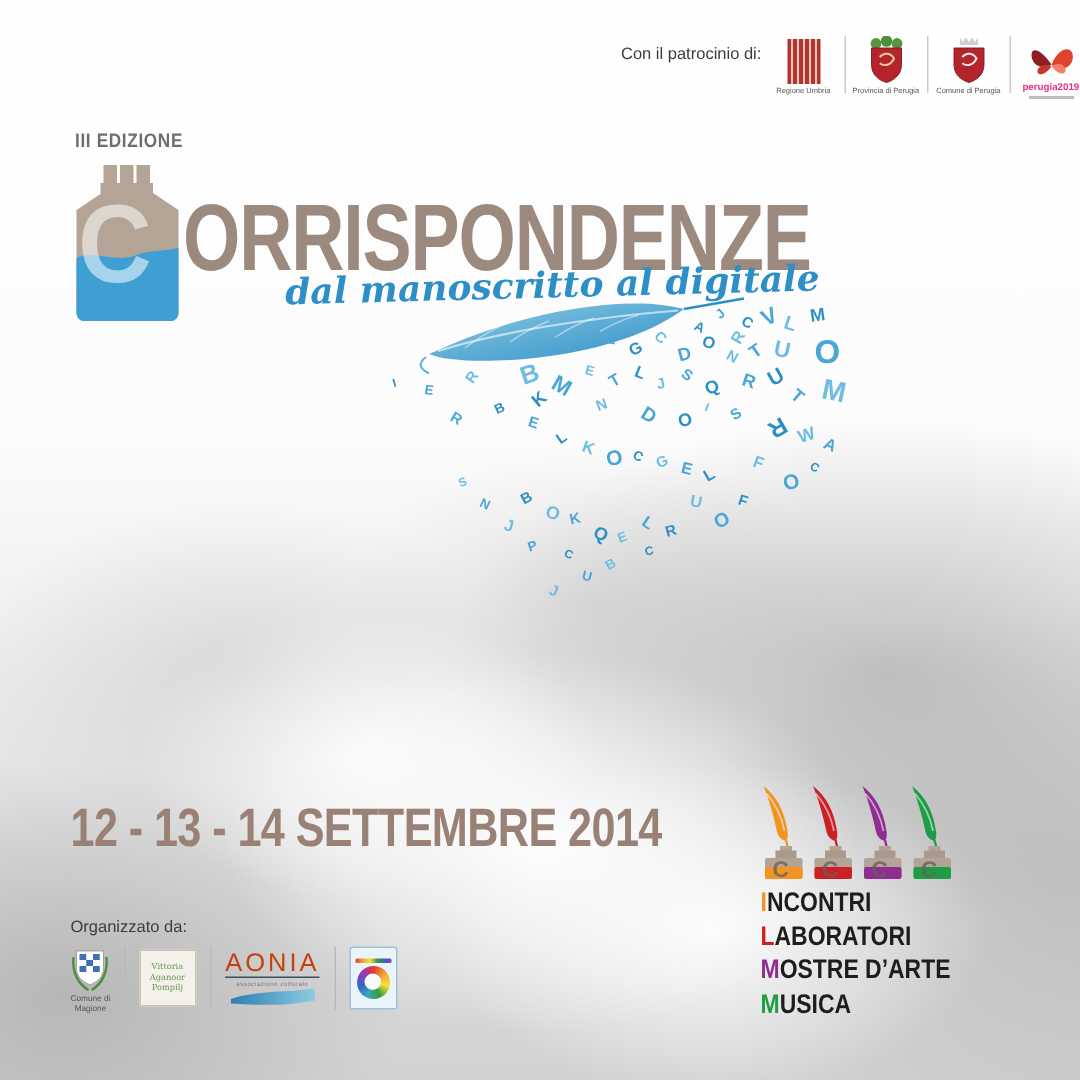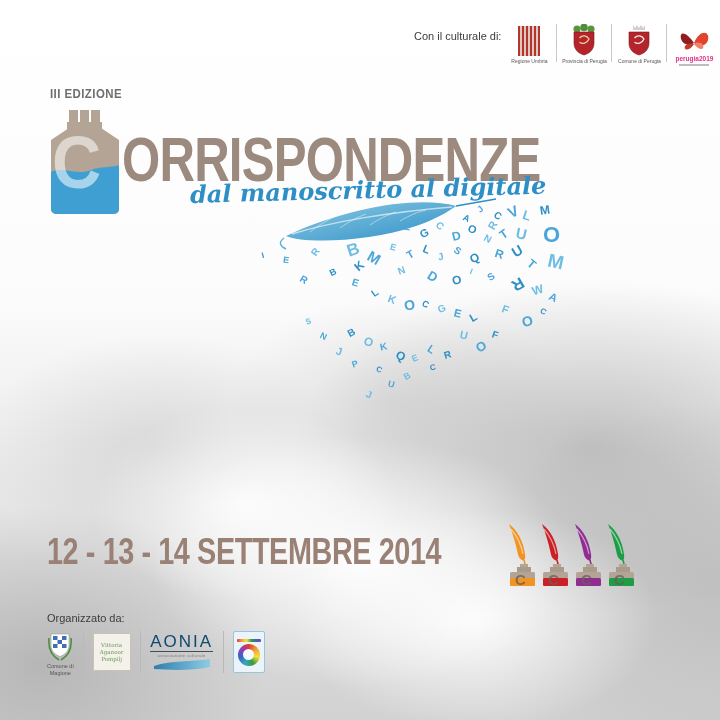--- a/index.html
+++ b/index.html
@@ -54,21 +54,21 @@
   
   .org-label{position:absolute;left:47px;top:612px;font-size:11px;color:#3c3c3c;}
   .org-row{position:absolute;left:47px;top:628px;display:flex;align-items:center;gap:9px;}
   .org-item{display:flex;flex-direction:column;align-items:center;}
   .osep{width:1px;height:42px;background:#b9b9b9;}
   .crest-caption{font-size:5.5px;color:#555;text-align:center;line-height:1.2;margin-top:1px;}
   .vap{width:36px;height:36px;background:#f4f1ea;border:1px solid #cbc2b4;display:flex;
     flex-direction:column;align-items:center;justify-content:center;gap:1px;}
   .vap span{font-family:"DejaVu Serif",serif;font-size:5.5px;color:#6a9a57;line-height:1.1;}
   .aonia{display:flex;flex-direction:column;align-items:center;width:64px;}
-  .aonia-name{font-size:17px;color:#0c4a6e;letter-spacing:2px;line-height:1;
+  .aonia-name{font-size:17px;color:#c2410c;letter-spacing:2px;line-height:1;
     border-bottom:1px solid #3d4f5c;padding-bottom:1px;}
   .aonia-sub{font-size:4px;color:#777;letter-spacing:.4px;margin-top:1px;}
   .emblem{width:30px;height:40px;background:#eaf4fa;border:1px solid #9cc3d8;border-radius:2px;
     display:flex;flex-direction:column;align-items:center;justify-content:center;gap:2px;}
   .emblem .dots{width:24px;height:3px;border-radius:1px;
     background:linear-gradient(90deg,#e23b2e,#f2a13c,#f5e13a,#3a9a3f,#3566c0,#8e3bc0);}
   .emblem .ring{width:22px;height:22px;border-radius:50%;
     background:conic-gradient(#e23b2e,#f2a13c,#f5e13a,#3a9a3f,#35a6c0,#3566c0,#8e3bc0,#e23b2e);
     display:flex;align-items:center;justify-content:center;}
   .emblem .ring i{width:11px;height:11px;border-radius:50%;background:#f3fbff;display:block;}
@@ -78,21 +78,21 @@
   .pl{font-size:18px;font-weight:bold;color:#1d1d1b;line-height:22.5px;letter-spacing:0;
     transform:scaleX(.85);transform-origin:left;white-space:nowrap;}
 </style>
 </head>
 <body>
 
 <div class="poster">
   <div class="sky"></div>
 
   <div class="patronage">
-    <div class="patronage-label">Con il culturale di:</div>
+    <div class="patronage-label">Con il patrocinio di:</div>
     <div class="plogos">
       <div class="plogo">
         <div class="art">
             <div class="stripes"></div>
           </div>
         <div class="pcaption">Regione Umbria</div>
       </div>
       <div class="psep"></div>
       <div class="plogo">
         <div class="art">
@@ -325,13 +325,19 @@
           <path d="M3,1 C11,7 17,17 19,31 C19.5,34.5 19,36.5 18,37.5 C16,37.5 13,35.5 12,31.5 C9.5,20 6.5,9.5 3,1 Z" fill="#1f9d46"></path>
           <path d="M5,6 C11,13 15,21 17,31" stroke="rgba(255,255,255,.55)" stroke-width="1.2" fill="none"></path>
           <path d="M18,37 L19.5,43" stroke="#1f9d46" stroke-width="1.5"></path>
           <rect x="14" y="41" width="8" height="5" fill="#b3a496"></rect>
           <rect x="11" y="44" width="14" height="5" fill="#a99a8c"></rect>
           <rect x="4" y="49" width="25" height="14" rx="1.5" fill="#b3a496"></rect>
           <rect x="4" y="55" width="25" height="8" rx="1.5" fill="#1f9d46"></rect>
           <text x="9" y="61.5" font-family="Liberation Sans, sans-serif" font-size="15" font-weight="bold" fill="rgba(105,95,88,.78)">C</text>
         </svg></div>
     </div>
+  <div class="program-list">
+      <div class="pl"><span style="color: rgb(242, 148, 34);">I</span><span>NCONTRI</span></div>
+      <div class="pl"><span style="color: rgb(203, 32, 38);">L</span><span>ABORATORI</span></div>
+      <div class="pl"><span style="color: rgb(143, 45, 144);">M</span><span>OSTRE D’ARTE</span></div>
+      <div class="pl"><span style="color: rgb(31, 157, 70);">M</span><span>USICA</span></div>
+    </div>
 </div>
 
 </body></html>

